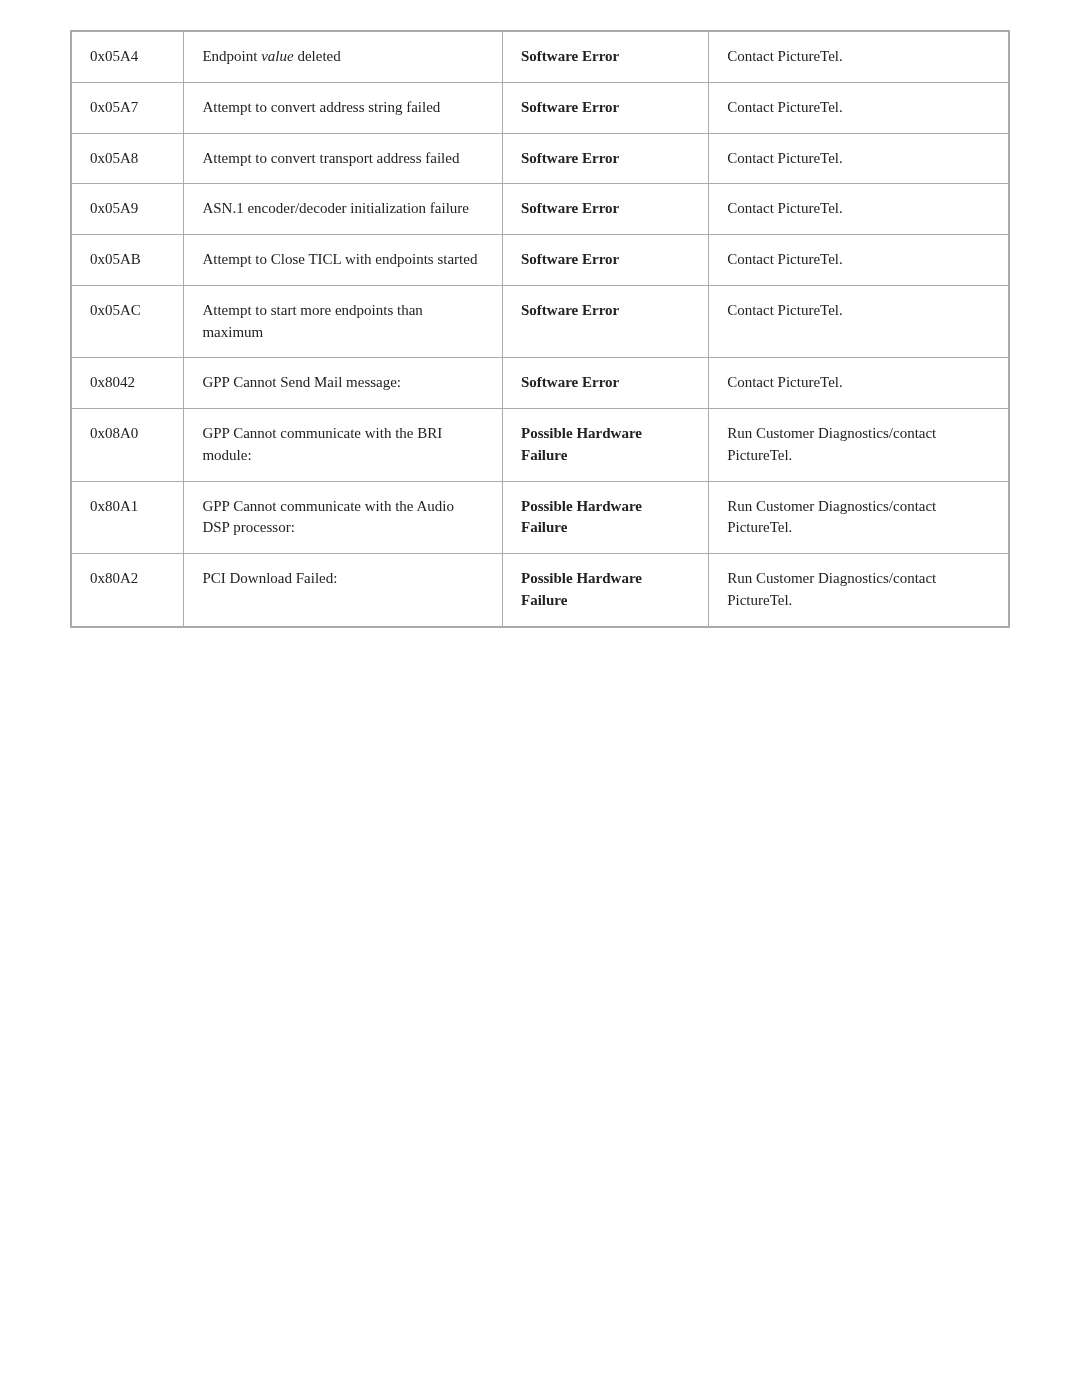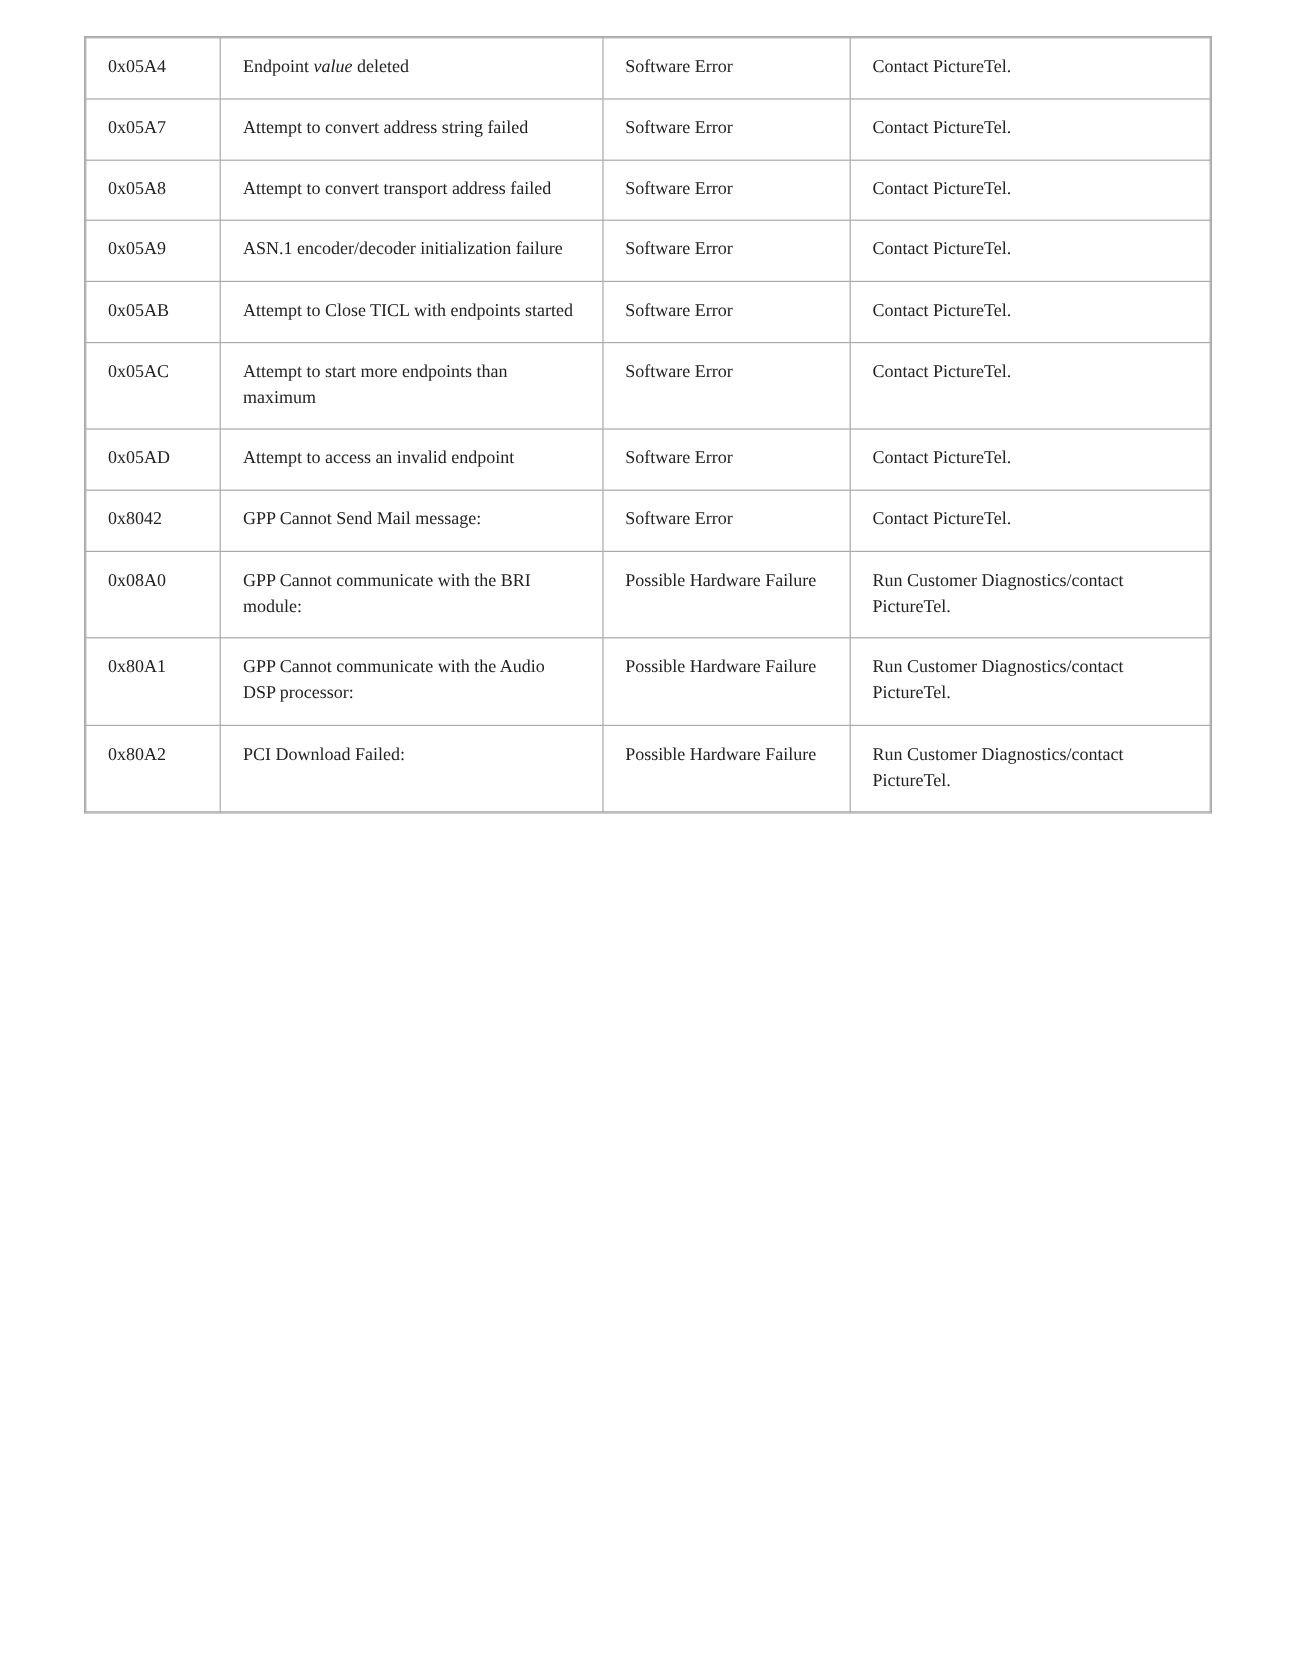--- a/index.html
+++ b/index.html
@@ -42,20 +42,21 @@
       white-space: nowrap;
     }
 
     td:nth-child(2) {
       width: 34%;
       font-family: Liberation Serif, serif;
     }
 
     td:nth-child(3) {
       width: 22%;
+      font-weight: bold;
     }
 
     td:nth-child(4) {
       width: 32%;
     }
   </style>
 </head>
 <body>
 
 <div class="table-container">
@@ -91,26 +92,20 @@
           <td>Software Error</td>
           <td>Contact PictureTel.</td>
         </tr>
         <tr>
           <td>0x05AC</td>
           <td>Attempt to start more endpoints than maximum</td>
           <td>Software Error</td>
           <td>Contact PictureTel.</td>
         </tr>
         <tr>
-          <td>0x05AD</td>
-          <td>Attempt to access an invalid endpoint</td>
-          <td>Software Error</td>
-          <td>Contact PictureTel.</td>
-        </tr>
-        <tr>
           <td>0x8042</td>
           <td>GPP Cannot Send Mail message:</td>
           <td>Software Error</td>
           <td>Contact PictureTel.</td>
         </tr>
         <tr>
           <td>0x08A0</td>
           <td>GPP Cannot communicate with the BRI module:</td>
           <td>Possible Hardware Failure</td>
           <td>Run Customer Diagnostics/contact PictureTel.</td>

